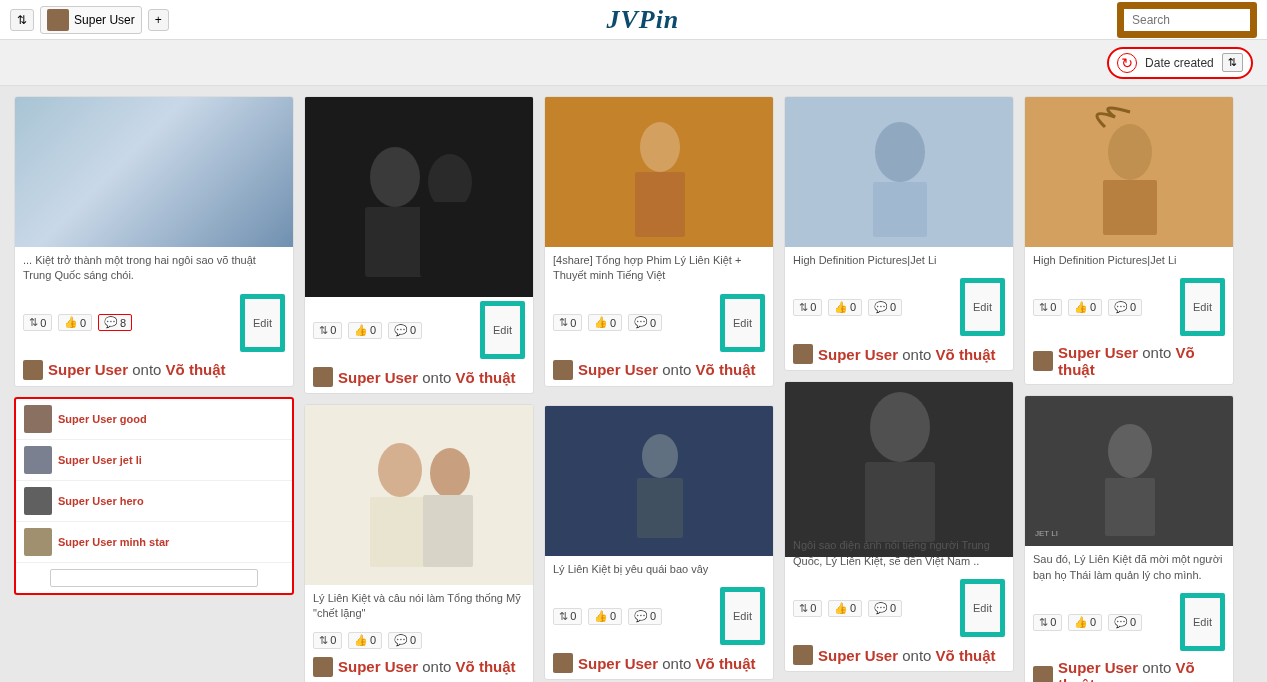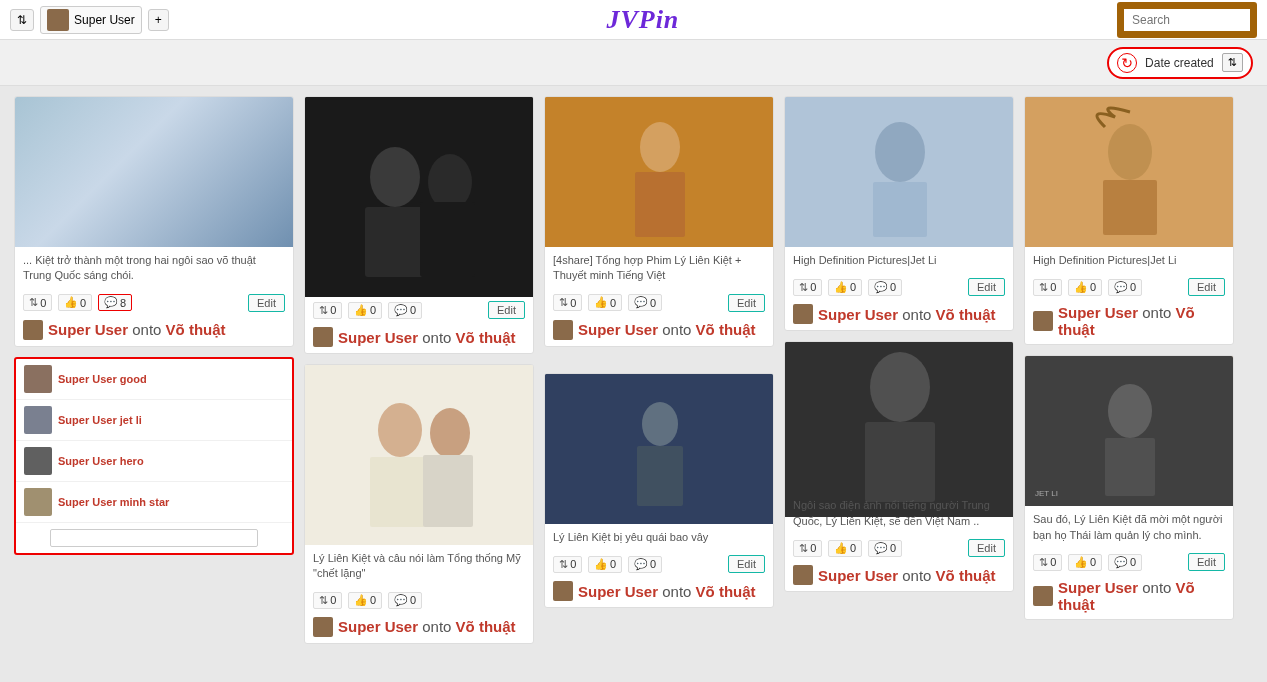--- a/index.html
+++ b/index.html
@@ -35,21 +35,21 @@
       width: 22px; height: 22px;
       border-radius: 2px;
       background: #8a6a4a;
       display: inline-block;
     }
     .header-logo {
       flex: 1;
       text-align: center;
       font-family: 'Georgia', serif;
       font-size: 26px;
-      color: #6d28d9;
+      color: #0c4a6e;
       font-style: italic;
       font-weight: bold;
       letter-spacing: 1px;
     }
     .header-search {
       border: 7px solid #a16207;
       padding: 4px 8px;
       border-radius: 3px;
       width: 140px;
       font-size: 12px;
@@ -156,23 +156,23 @@
       background: #f9f9f9;
       padding: 1px 5px;
       border-radius: 2px;
       font-size: 11px;
       cursor: pointer;
       color: #555;
     }
     .action-btn .num { color: #333; }
     .edit-btn {
       margin-left: auto;
-      border: 1px solid #14b8a6;
+      border: 5px solid #14b8a6;
       background: #f9f9f9;
-      padding: 2px 8px;
+      padding: 18px 8px;
       border-radius: 2px;
       font-size: 11px;
       cursor: pointer;
       color: #555;
     }
     .pin-user-row {
       display: flex;
       align-items: center;
       gap: 5px;
       padding: 4px 8px 6px;
@@ -379,21 +379,21 @@
         <div class="pin-user-avatar"></div>
         <span class="pin-user-text">
           <span class="username">Super User</span>
           <span>onto</span>
           <span class="board">Võ thuật</span>
         </span>
       </div>
     </div>
   </div>
 
-  <div style="display:flex;flex-direction:column;gap:26px;">
+  <div style="display:flex;flex-direction:column;gap:18px;">
 
     <div class="pin-card">
       <div class="img-placeholder monk-1">
         <svg width="230" height="150" xmlns="http://www.w3.org/2000/svg">
           <rect width="230" height="150" fill="#c4822a"></rect>
           <ellipse cx="115" cy="50" rx="20" ry="25" fill="#d4a060"></ellipse>
           <rect x="90" y="75" width="50" height="65" fill="#b87030" rx="2"></rect>
         </svg>
       </div>
       <div class="pin-desc">

